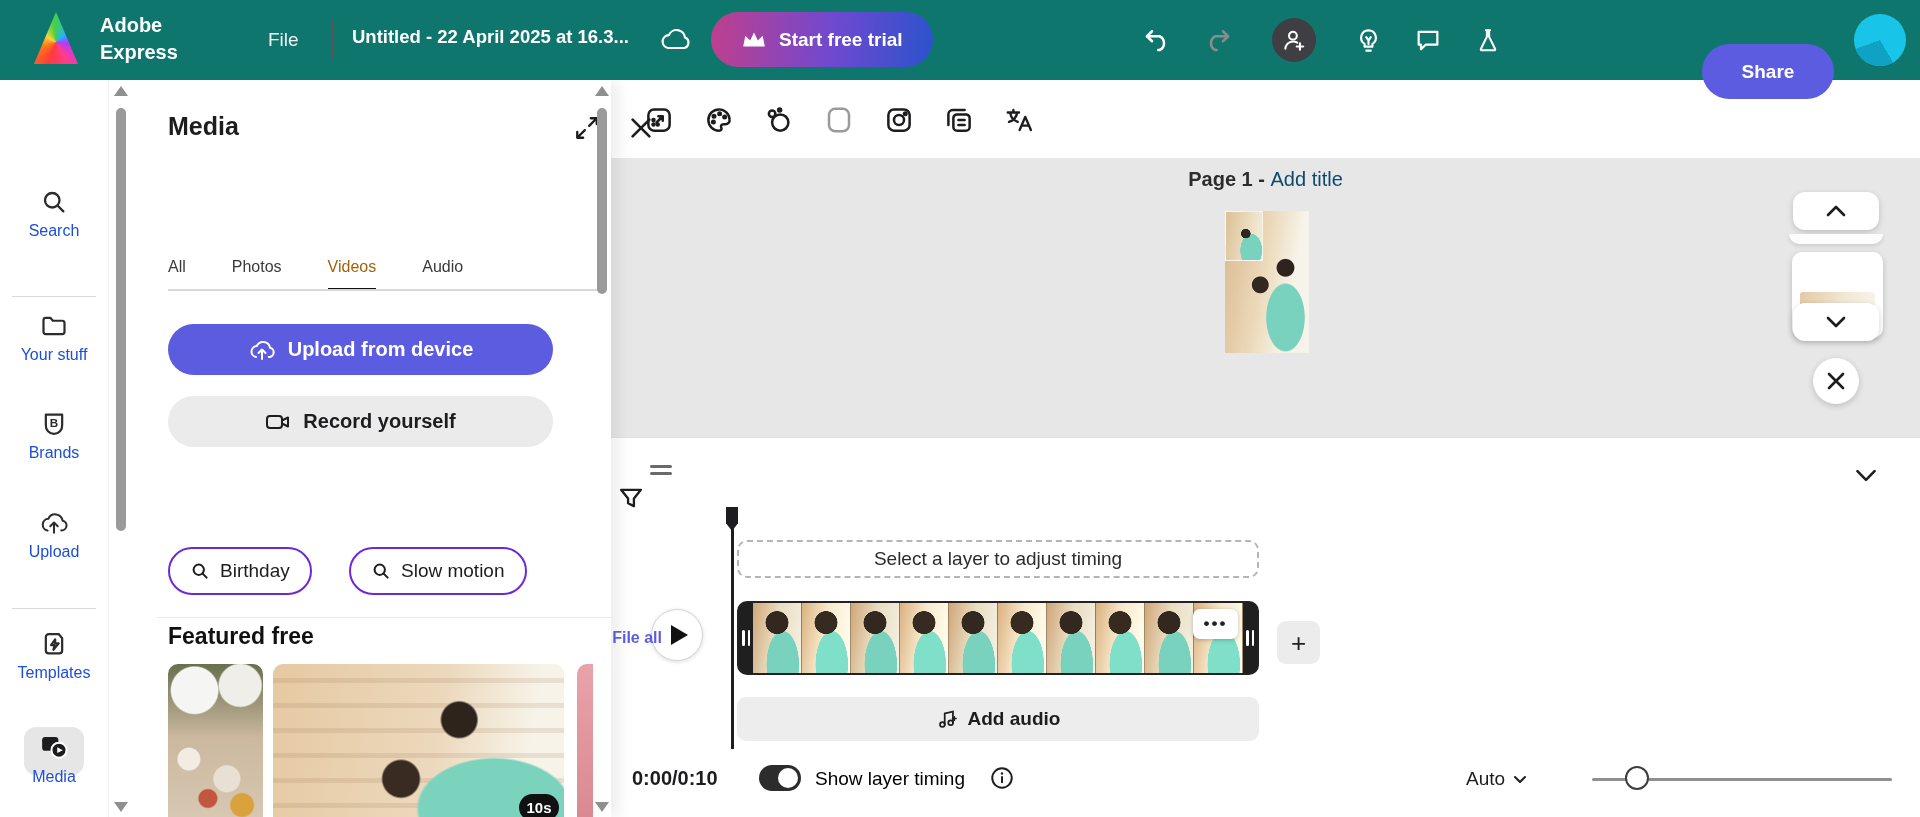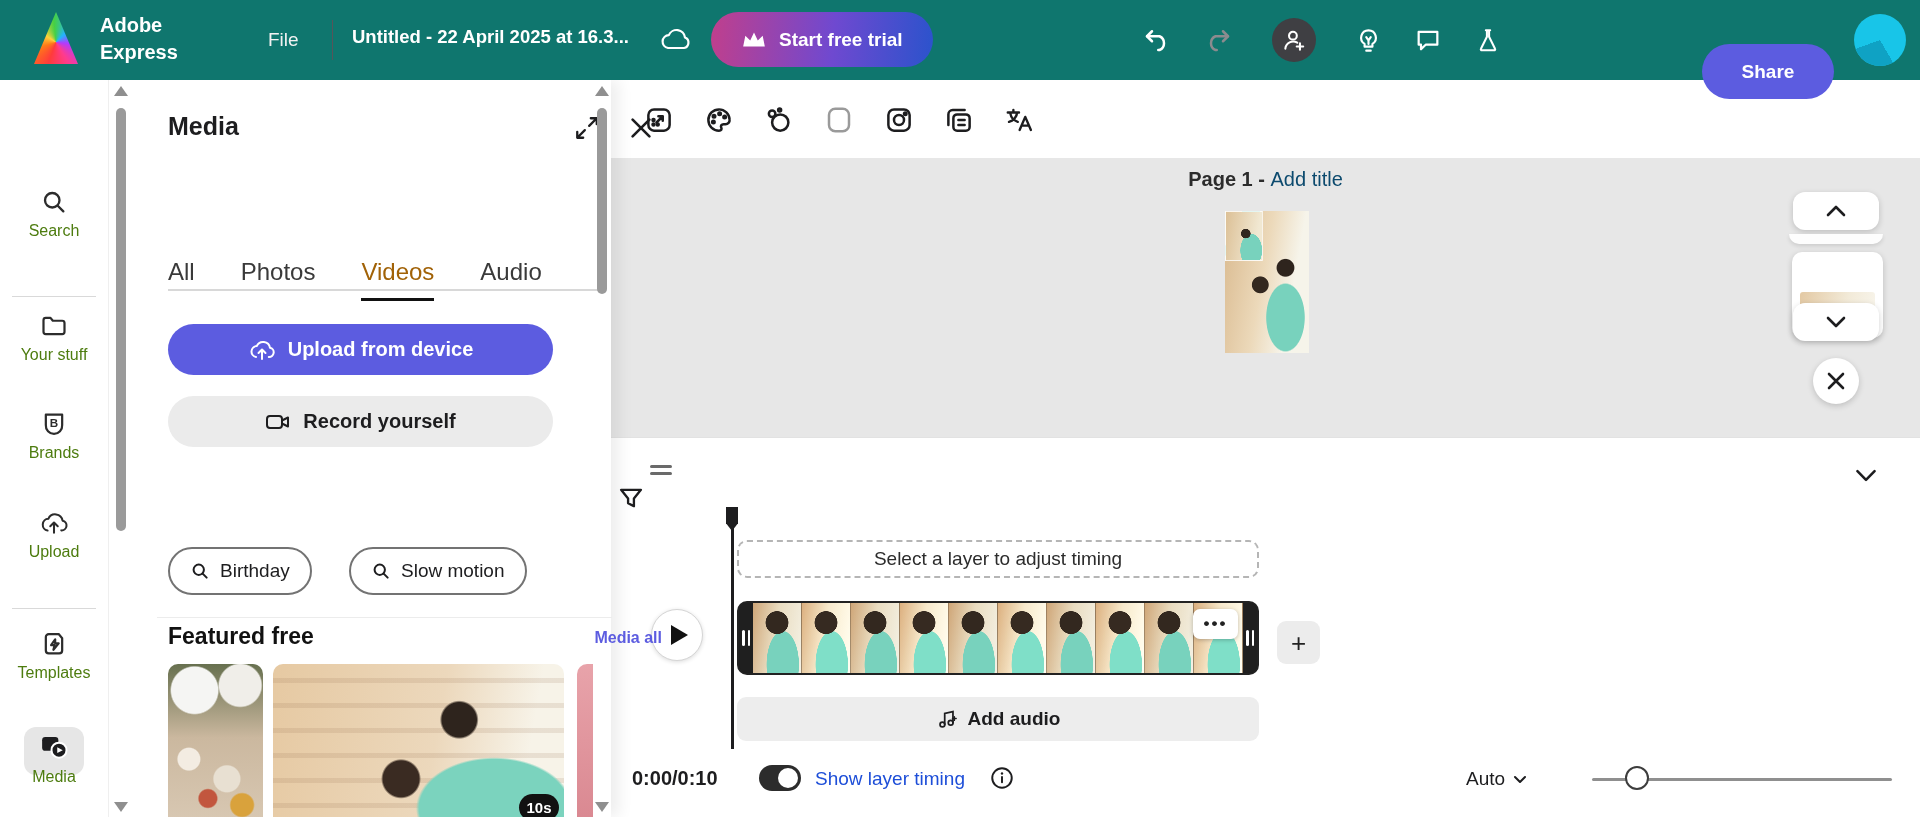--- a/index.html
+++ b/index.html
@@ -24,40 +24,40 @@
   .tb-icon.addperson { left:1272px; background:#3F3F43; }
   .tb-icon.bulb { left:1346px; } .tb-icon.comment { left:1406px; } .tb-icon.flask { left:1466px; }
   .download-btn { position:absolute; left:1524px; top:12px; width:164px; height:55px; border:none; border-radius:28px; background:#3D3D3F; color:#fff; font-size:19px; font-weight:bold; font-family:inherit; cursor:pointer; }
   .share-btn { position:absolute; left:1702px; top:12px; width:132px; height:55px; border:none; border-radius:28px; background:#5C5CE0; color:#fff; font-size:19px; font-weight:bold; font-family:inherit; cursor:pointer;margin-top:32px; }
   .avatar { position:absolute; left:1854px; top:14px; width:52px; height:52px; border-radius:50%; background:#18C5E8; overflow:hidden; cursor:pointer; }
   .avatar::after { content:""; position:absolute; inset:0; background:conic-gradient(from 150deg, #0FA2C4 0 100deg, transparent 100deg); }
 
   
   .rail { position:absolute; left:0; top:80px; width:108px; height:737px; background:#fff; z-index:40; }
   .rail-item { position:absolute; left:0; width:108px; display:flex; flex-direction:column; align-items:center; gap:6px; cursor:pointer; color:#2c2c2c; }
-  .rail-item .label { font-size:16px; color:#4d7c0f; white-space:nowrap; }
+  .rail-item .label { font-size:16px; color:#1d4ed8; white-space:nowrap; }
   .rail-divider { position:absolute; left:12px; width:84px; height:1px; background:#d9d9d9; }
   .rail-selected-bg { position:absolute; left:24px; top:647px; width:60px; height:48px; border-radius:12px; background:#E6E6E6; }
 
   
   .panel { position:absolute; left:108px; top:80px; width:503px; height:737px; background:#fff; border-left:1px solid #efefef; box-shadow:8px 0 14px rgba(0,0,0,.07); z-index:30; }
   .panel-title { position:absolute; left:59px; top:32px; font-size:25px; font-weight:bold; color:#1d1d1f; }
   .panel-expand { position:absolute; left:462px; top:32px; width:32px; height:32px; cursor:pointer; display:flex; align-items:center; justify-content:center; }
   .panel-close { position:absolute; left:516px; top:32px; width:32px; height:32px; cursor:pointer; display:flex; align-items:center; justify-content:center; }
   .tabs { position:absolute; left:59px; top:178px; display:flex; gap:46px; }
-  .tab { font-size:24px; color:#3a3a3a; padding-bottom:12px; cursor:pointer; white-space:nowrap; }
+  .tab { font-size:16px; color:#3a3a3a; padding-bottom:12px; cursor:pointer; white-space:nowrap; }
   .tab.selected { font-weight:normal; color:#a16207; border-bottom:3.5px solid #111; }
   .tabs-rule { position:absolute; left:59px; top:209px; width:430px; height:2px; background:#d8d8d8; }
   .upload-btn { position:absolute; left:59px; top:244px; width:385px; height:51px; border:none; border-radius:26px; background:#5C5CE0; color:#fff; font-size:20px; font-weight:bold; font-family:inherit; display:flex; align-items:center; justify-content:center; gap:12px; cursor:pointer; }
   .record-btn { position:absolute; left:59px; top:316px; width:385px; height:51px; border:none; border-radius:26px; background:#EBEBEB; color:#1d1d1f; font-size:20px; font-weight:bold; font-family:inherit; display:flex; align-items:center; justify-content:center; gap:12px; cursor:pointer; }
   .search-wrap { position:absolute; left:59px; top:394px; width:326px; height:48px; border:2px solid #7d7d7d; border-radius:25px; display:flex; align-items:center; padding:0 16px; gap:10px; background:#fff; }
   .search-wrap input { border:none; outline:none; font-size:20px; font-family:inherit; color:#1d1d1f; width:100%; background:transparent; }
   .search-wrap input::placeholder { color:#1d1d1f; opacity:1; }
   .filter-btn { position:absolute; left:504px; top:400px; width:36px; height:36px; display:flex; align-items:center; justify-content:center; cursor:pointer; }
-  .chip { position:absolute; top:467px; height:48px; border:2px solid #737373; border-radius:25px; background:#fff; display:flex; align-items:center; gap:10px; padding:0 20px; font-size:19px; color:#1d1d1f; cursor:pointer; font-family:inherit; }
+  .chip { position:absolute; top:467px; height:48px; border:2px solid #6d28d9; border-radius:25px; background:#fff; display:flex; align-items:center; gap:10px; padding:0 20px; font-size:19px; color:#1d1d1f; cursor:pointer; font-family:inherit; }
   .chip.c0 { left:59px; } .chip.c1 { left:240px; }
   .section-rule { position:absolute; left:48px; top:537px; width:455px; height:1px; background:#ececec; }
   .featured-h { position:absolute; left:59px; top:543px; font-size:23px; font-weight:bold; color:#111; }
   .view-all { position:absolute; left:389px; top:549px; width:164px; text-align:right; font-size:16px; font-weight:bold; color:#5C5CE0; cursor:pointer; }
   .thumb { position:absolute; top:584px; height:164px; border-radius:10px; cursor:pointer; overflow:hidden; }
   .thumb.food { left:59px; width:95px;
     background:
       radial-gradient(circle at 22% 58%, #f3ece2 0 9%, transparent 10%),
       radial-gradient(circle at 62% 70%, #e8e0d2 0 10%, transparent 11%),
       radial-gradient(circle at 42% 82%, #c2563e 0 6%, transparent 7%),
@@ -133,21 +133,21 @@
       radial-gradient(ellipse at 62% 88%, #78d2bd 0 38%, transparent 39%),
       linear-gradient(100deg, #cfa678 0%, #e9dcc0 45%, #f5f2e6 100%); }
   .frame:nth-child(even) { filter:brightness(1.06); }
   .clip-more { position:absolute; left:582px; top:171px; width:45px; height:30px; border-radius:7px; background:#fff; box-shadow:0 1px 4px rgba(0,0,0,.25); display:flex; align-items:center; justify-content:center; font-size:17px; font-weight:bold; color:#222; letter-spacing:2px; cursor:pointer; z-index:6; }
   .add-layer-btn { position:absolute; left:666px; top:183px; width:43px; height:43px; border:none; border-radius:9px; background:#ECECEC; color:#222; font-size:26px; font-family:inherit; cursor:pointer; line-height:1; }
   .add-audio { position:absolute; left:126px; top:259px; width:522px; height:44px; border:none; border-radius:9px; background:#EDEDED; color:#1d1d1f; font-size:19px; font-weight:bold; font-family:inherit; display:flex; align-items:center; justify-content:center; gap:10px; cursor:pointer; }
   .tl-bottom { position:absolute; left:0; top:317px; width:1309px; height:55px; }
   .time-display { position:absolute; left:21px; top:12px; font-size:20px; font-weight:bold; color:#1d1d1f; }
   .toggle { position:absolute; left:148px; top:10px; width:42px; height:26px; border-radius:14px; background:#2c2c2c; cursor:pointer; }
   .toggle .knob { position:absolute; right:3px; top:3px; width:20px; height:20px; border-radius:50%; background:#fff; }
-  .toggle-label { position:absolute; left:204px; top:13px; font-size:19px; color:#1d4ed8; }
+  .toggle-label { position:absolute; left:204px; top:13px; font-size:19px; color:#000000; }
   .info-btn { position:absolute; left:378px; top:10px; width:26px; height:26px; cursor:pointer; }
   .zoom-mode { position:absolute; left:855px; top:13px; font-size:19px; color:#1d1d1f; display:flex; align-items:center; gap:8px; cursor:pointer; }
   .zoom-track { position:absolute; left:981px; top:23px; width:300px; height:3px; border-radius:2px; background:#8f8f8f; cursor:pointer; }
   .zoom-knob { position:absolute; left:1014px; top:11px; width:24px; height:24px; border-radius:50%; background:#fff; border:2.5px solid #3d3d3d; cursor:grab; }
 
   svg { display:block; }
 </style>
 </head>
 <body>
 
@@ -500,21 +500,21 @@
         <svg width="20" height="20" viewBox="0 0 24 24" fill="none" stroke="#1d1d1f" stroke-width="2.4" stroke-linecap="round">
             <circle cx="10.5" cy="10.5" r="6.2"></circle>
             <path d="M15.2 15.2 L20 20"></path>
           </svg>
       </span>
       <span>Slow motion</span>
     </button>
 
     <div class="section-rule"></div>
     <div class="featured-h">Featured free</div>
-    <div class="view-all">Media all</div>
+    <div class="view-all">File all</div>
 
     <div class="thumb food"></div>
     <div class="thumb couple"></div>
     <div class="thumb sliver"></div>
     <div class="dur-badge">10s</div>
 
     <div class="sb-left-track">
       <div class="sb-arrow sb-up"></div>
       <div class="sb-thumb"></div>
       <div class="sb-arrow sb-down"></div>

